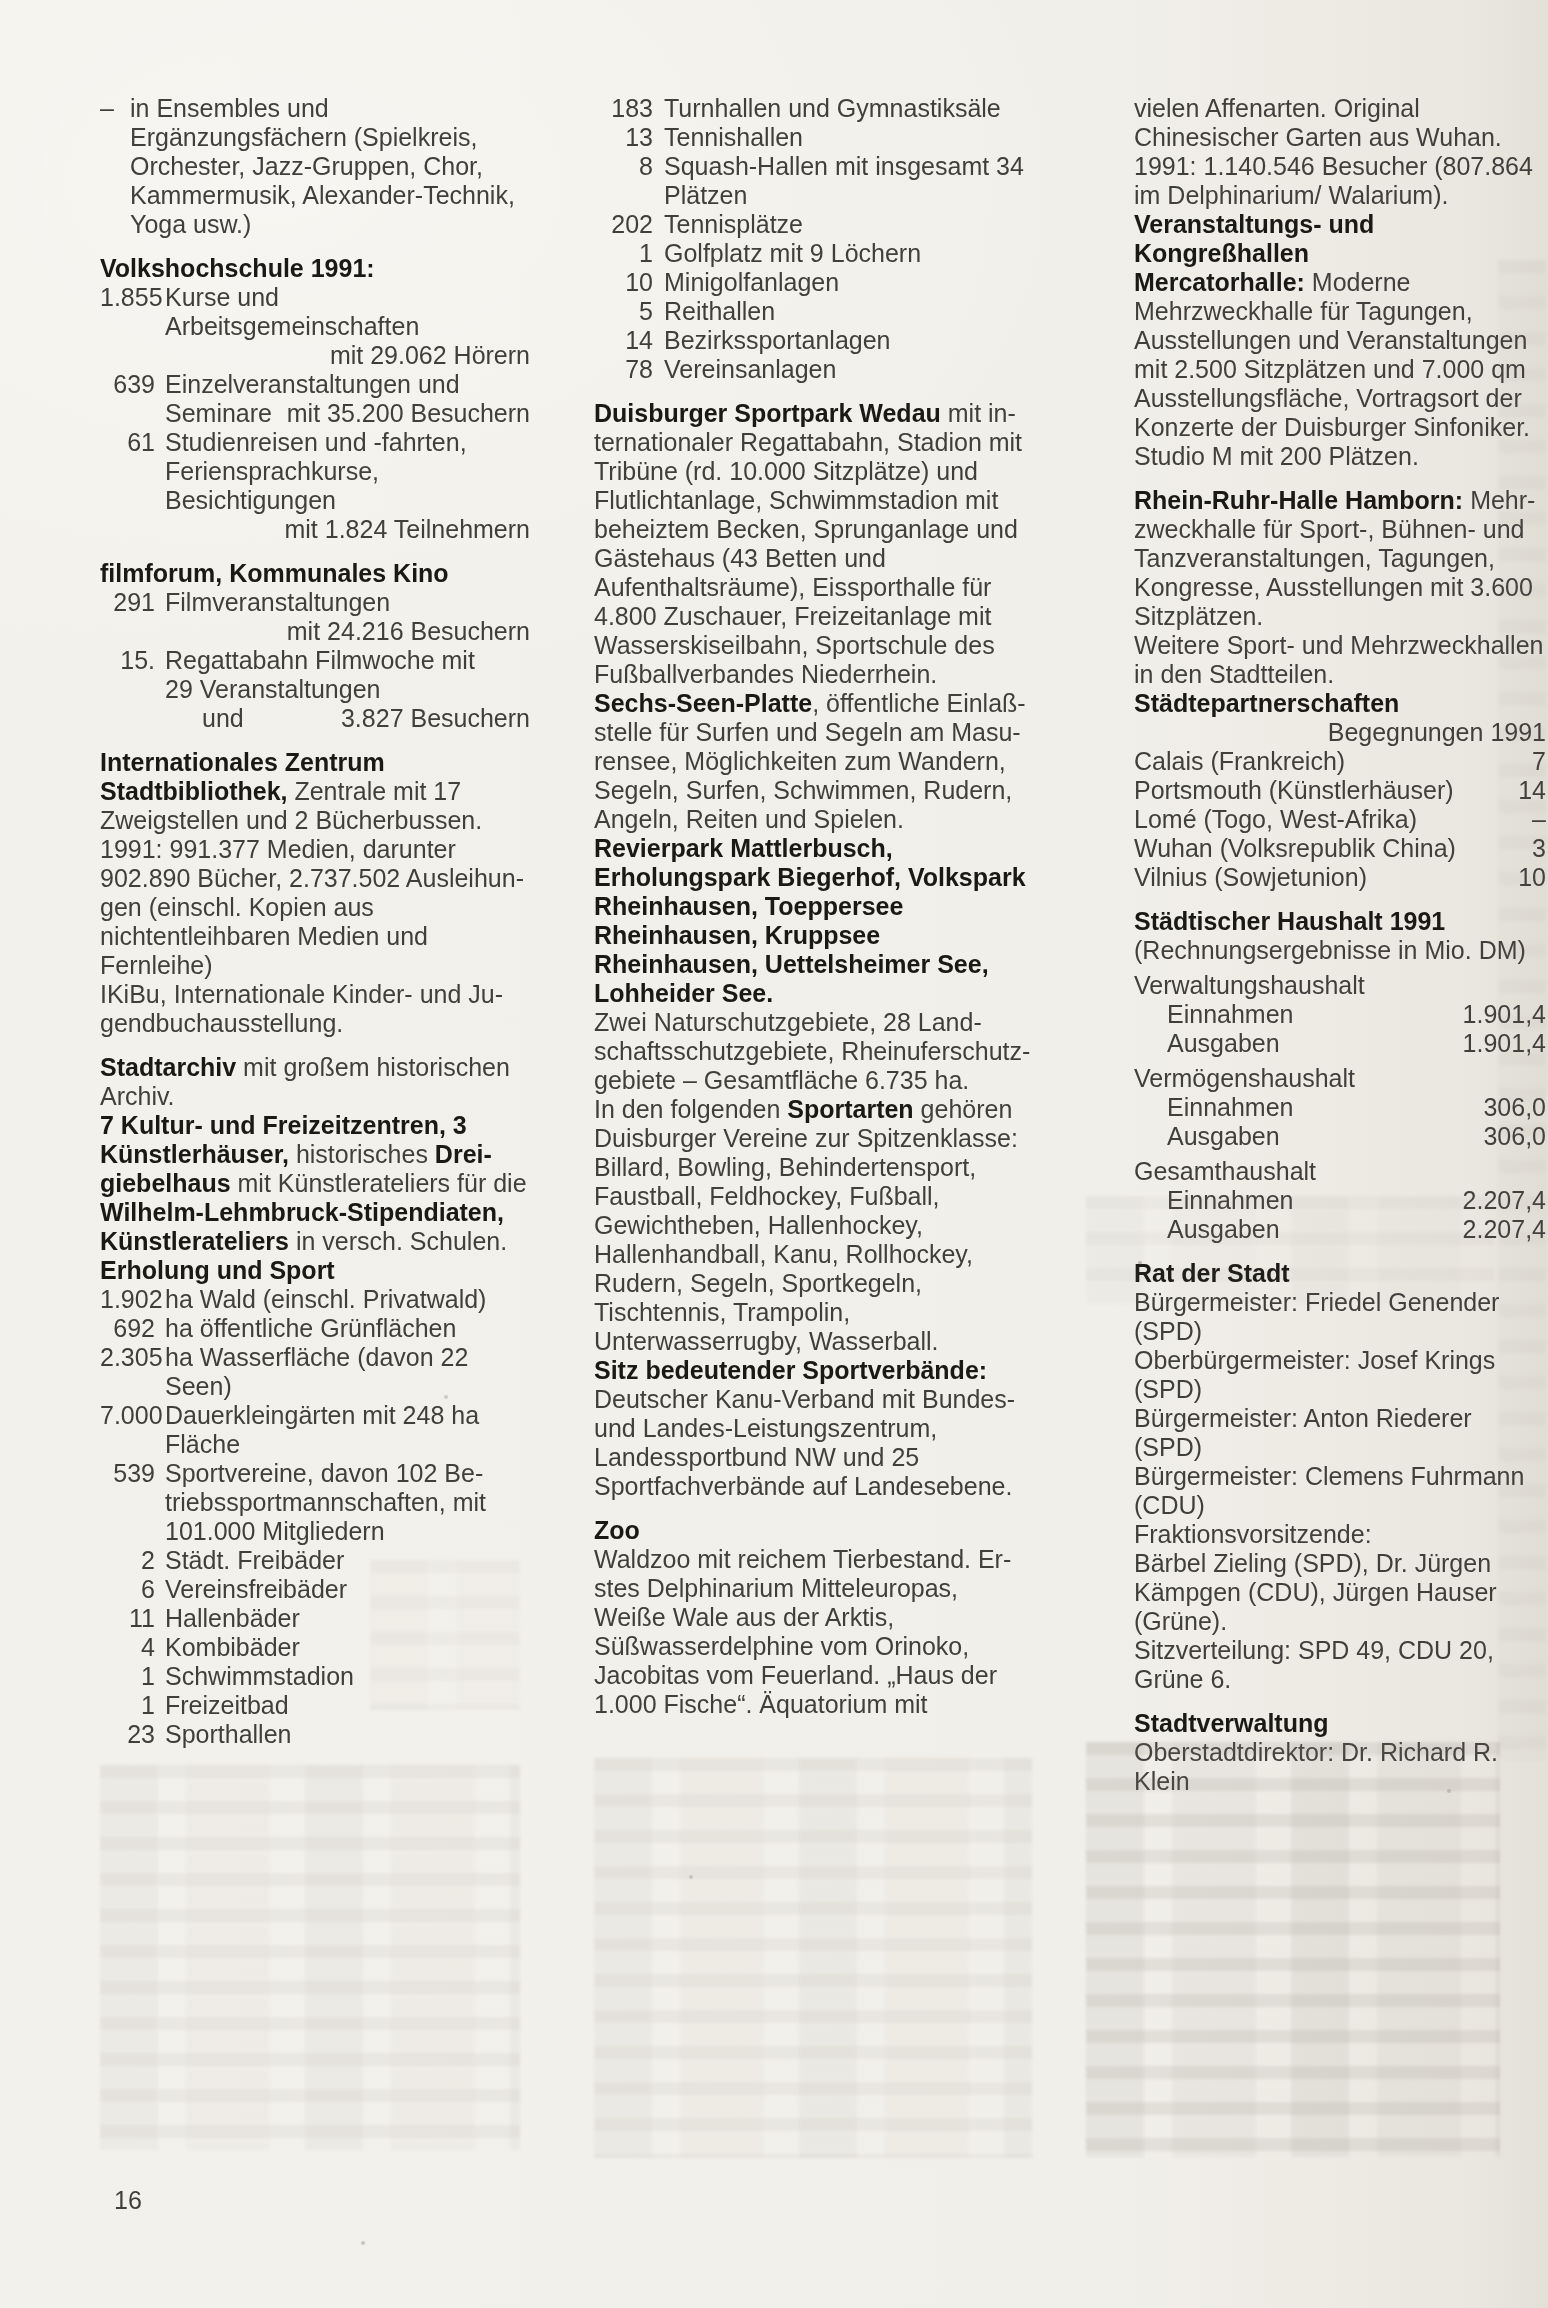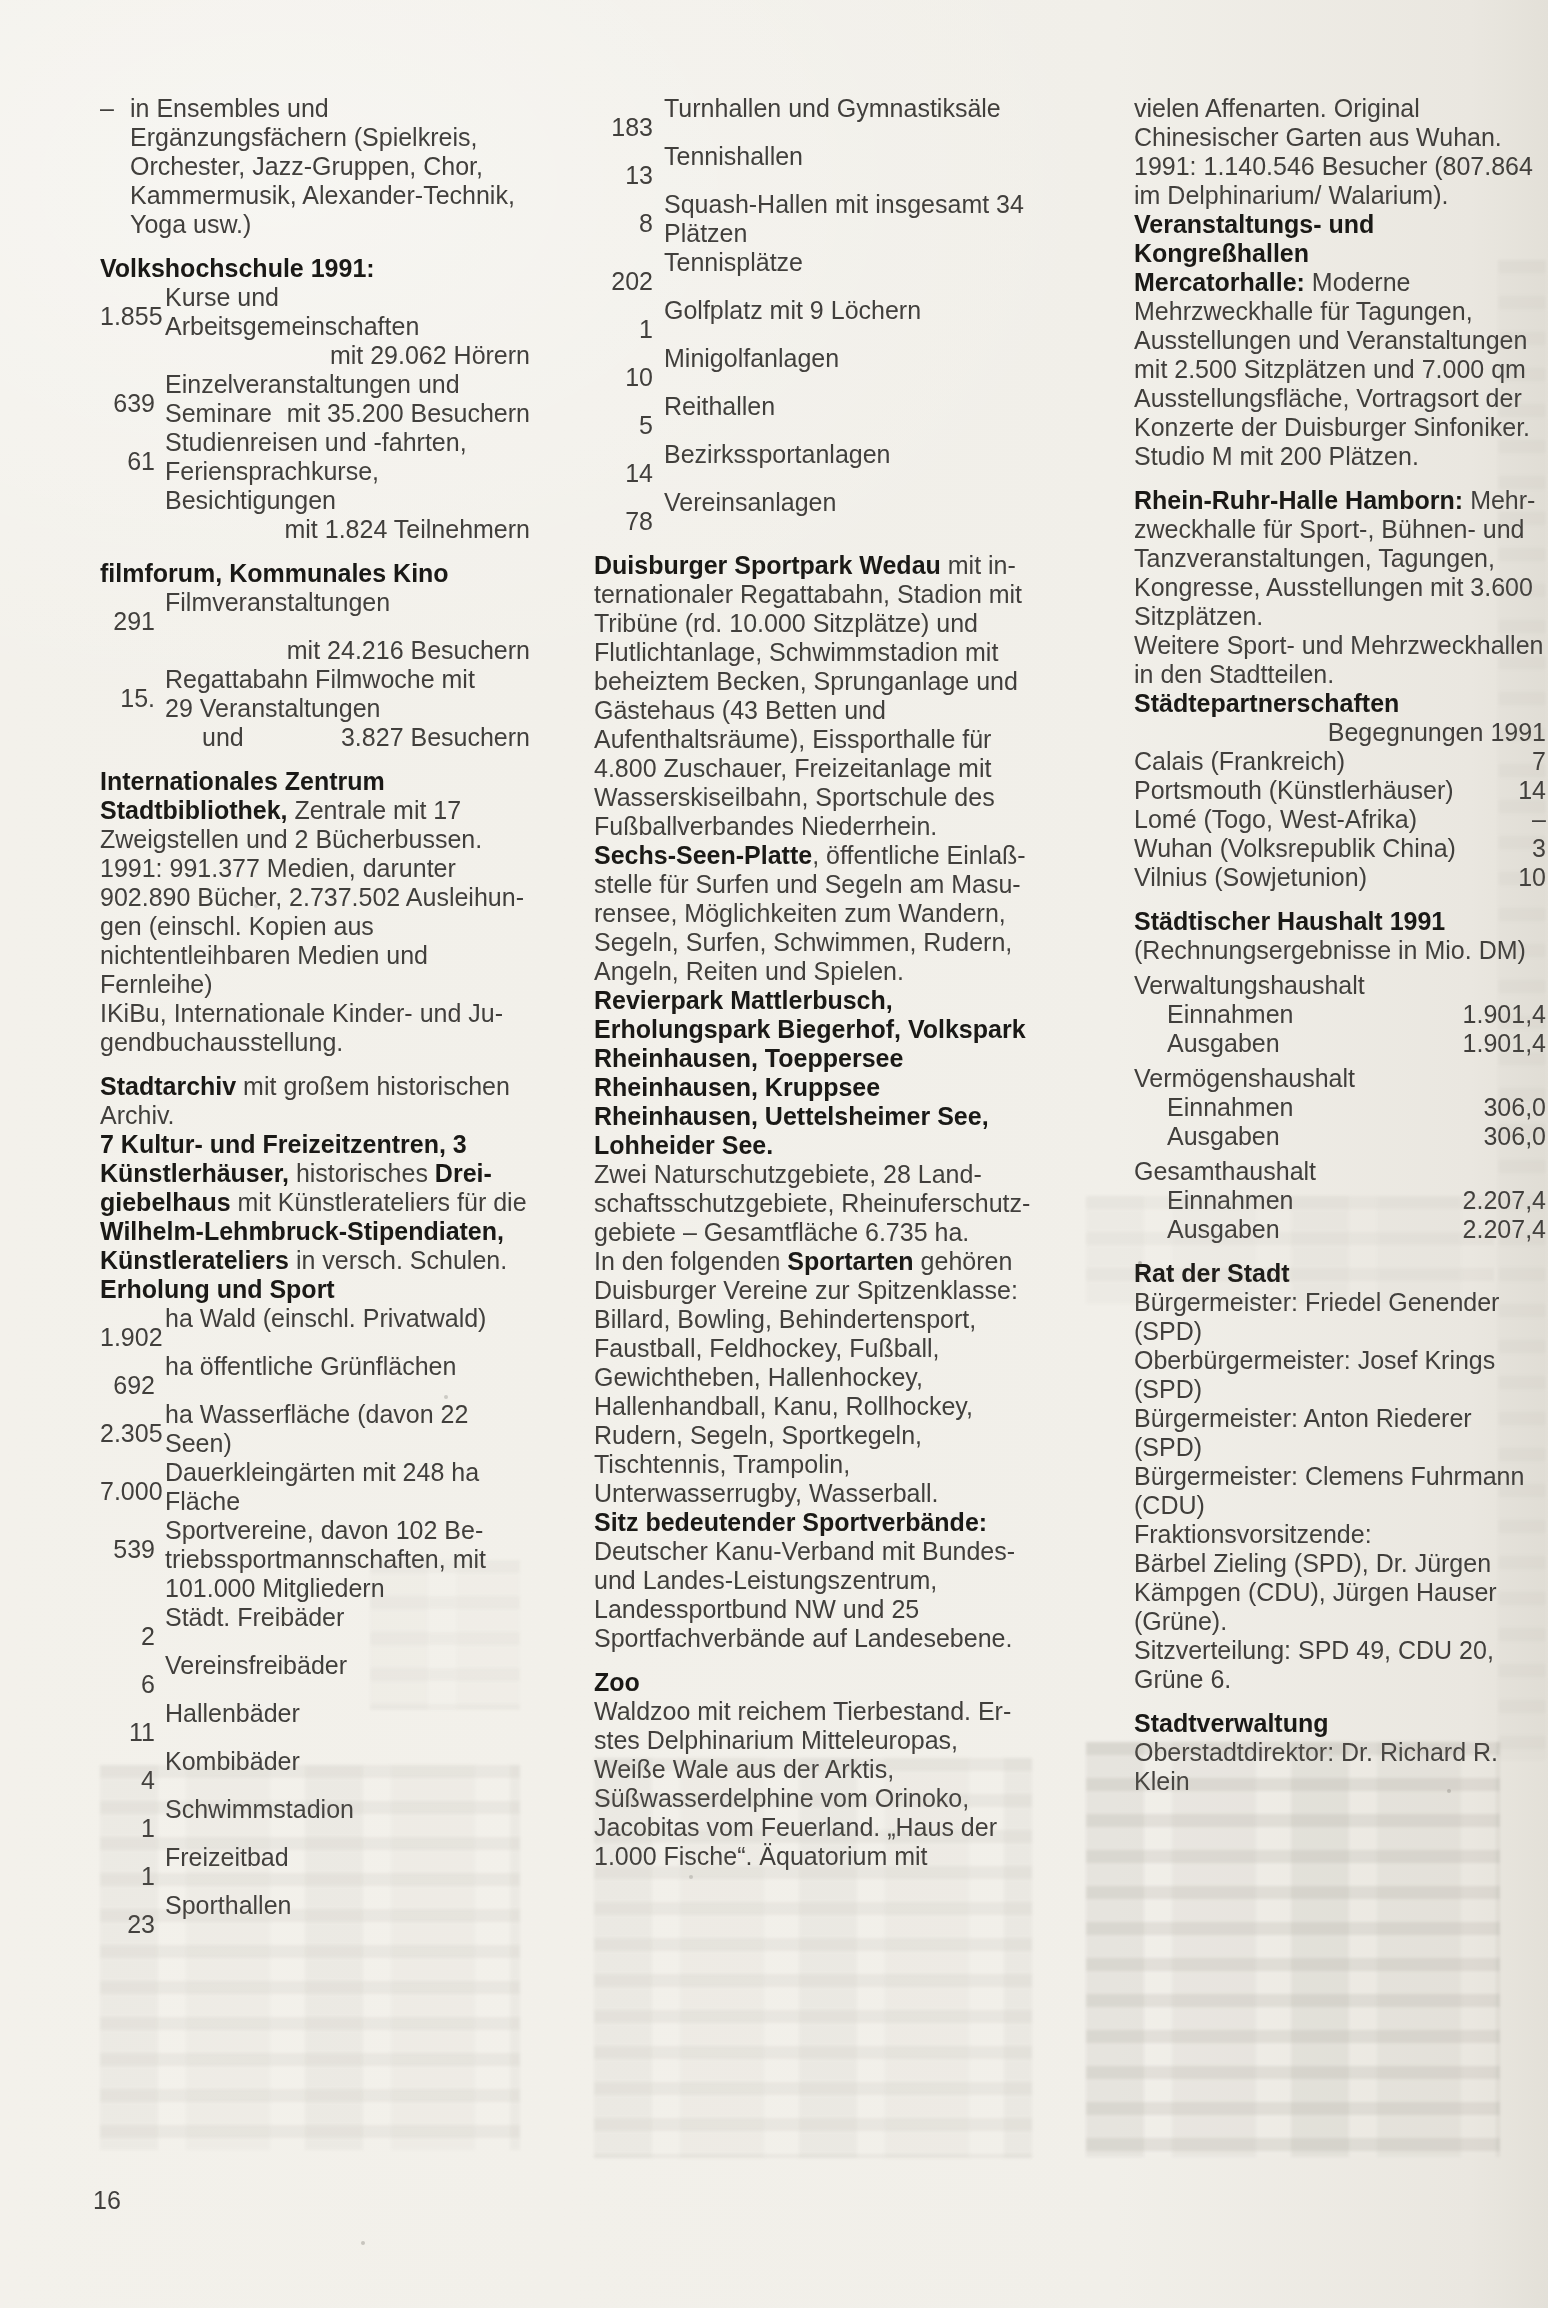--- a/index.html
+++ b/index.html
@@ -20,32 +20,32 @@
   .col-1{left:100px;width:430px;}
   .col-2{left:594px;width:438px;}
   .col-3{left:1086px;width:412px;margin-left:48px;}
   .block{margin:0 0 15px 0;}
   .b,.h{font-weight:bold;color:#1a1916;}
   .h{margin:0;}
   .para{margin:0;}
   .dash-para{display:flex;}
   .dash-cell{flex:none;width:30px;}
   .numrow{display:flex;}
-  .numcell{flex:none;text-align:right;box-sizing:border-box;margin-top:19px;}
+  .numcell{flex:none;text-align:right;box-sizing:border-box;}
   .col-1 .numcell{width:65px;padding-right:10px;}
   .col-2 .numcell{width:70px;padding-right:11px;}
   .textcell{flex:1;min-width:0;}
   .rline{text-align:right;}
   .splitline{display:flex;justify-content:space-between;}
   .indent-und{margin-left:37px;}
   .partner-row{display:flex;justify-content:space-between;}
   .budget-section{margin-top:6px;}
   .budget-row{display:flex;justify-content:space-between;}
   .budget-row .lbl{margin-left:33px;}
-  .page-number{position:absolute;left:93px;top:2186px;}
+  .page-number{position:absolute;left:114px;top:2186px;}
   
   .ghost{
     position:absolute;
     background:
       repeating-linear-gradient(90deg, rgba(118,114,104,.10) 0 58px, rgba(118,114,104,0) 58px 86px, rgba(118,114,104,.07) 86px 170px, rgba(118,114,104,0) 170px 205px),
       repeating-linear-gradient(180deg, rgba(118,114,104,.14) 0 13px, rgba(118,114,104,0) 13px 36px);
     filter:blur(1.4px);
     pointer-events:none;
   }
   .ghost-1{left:100px;top:1765px;width:420px;height:385px;opacity:.5;}

